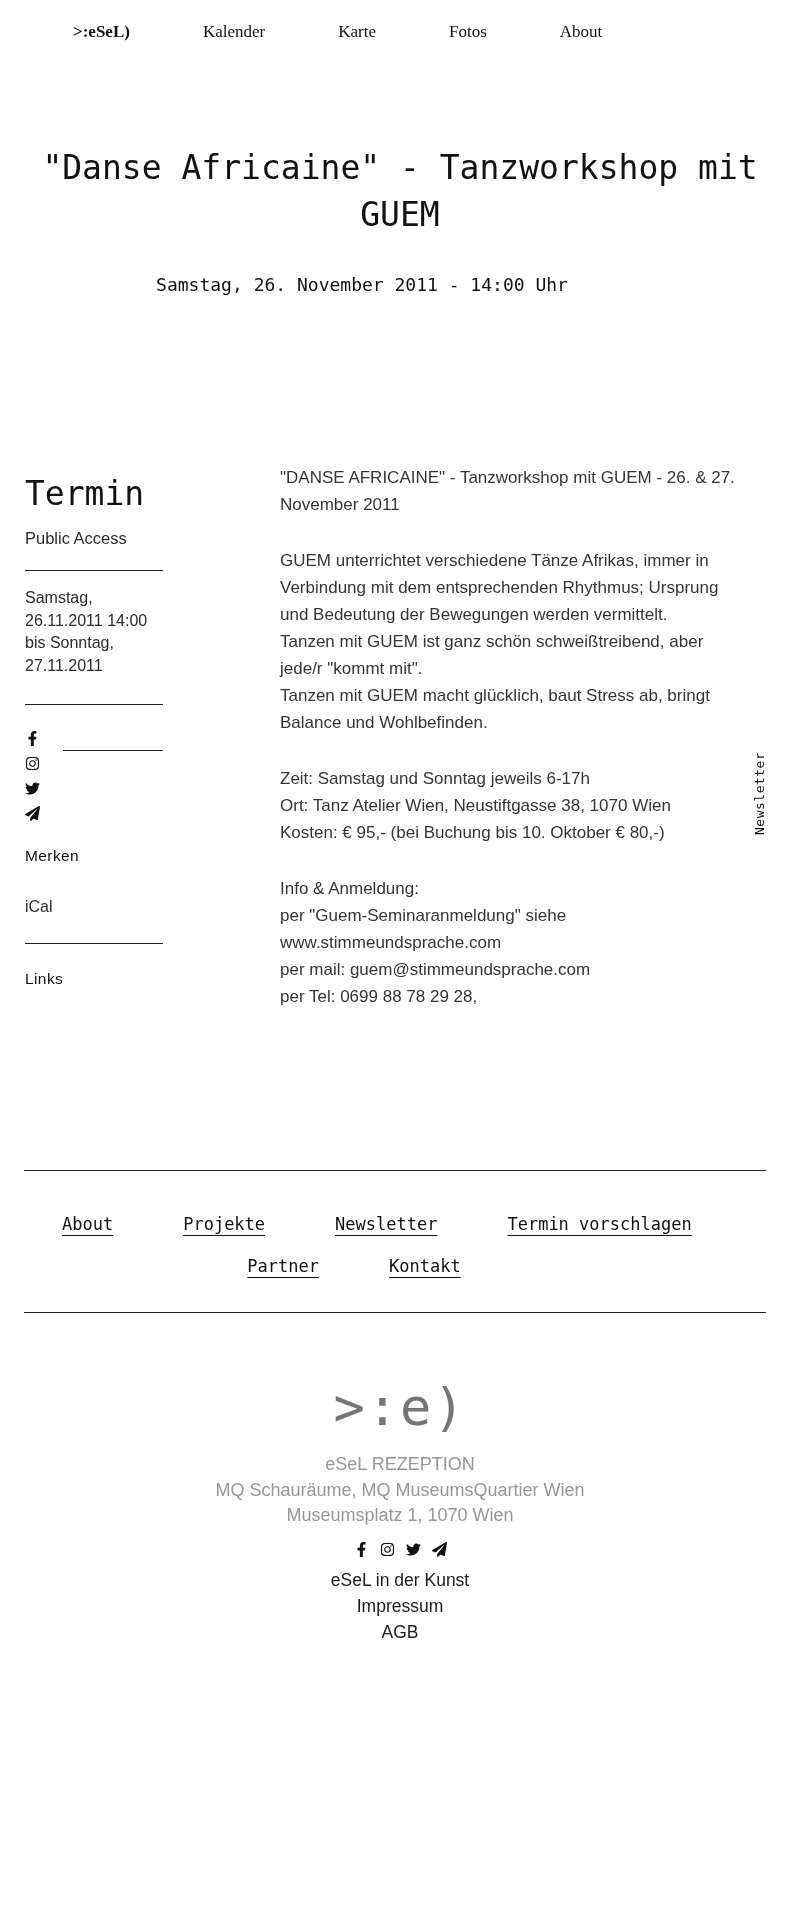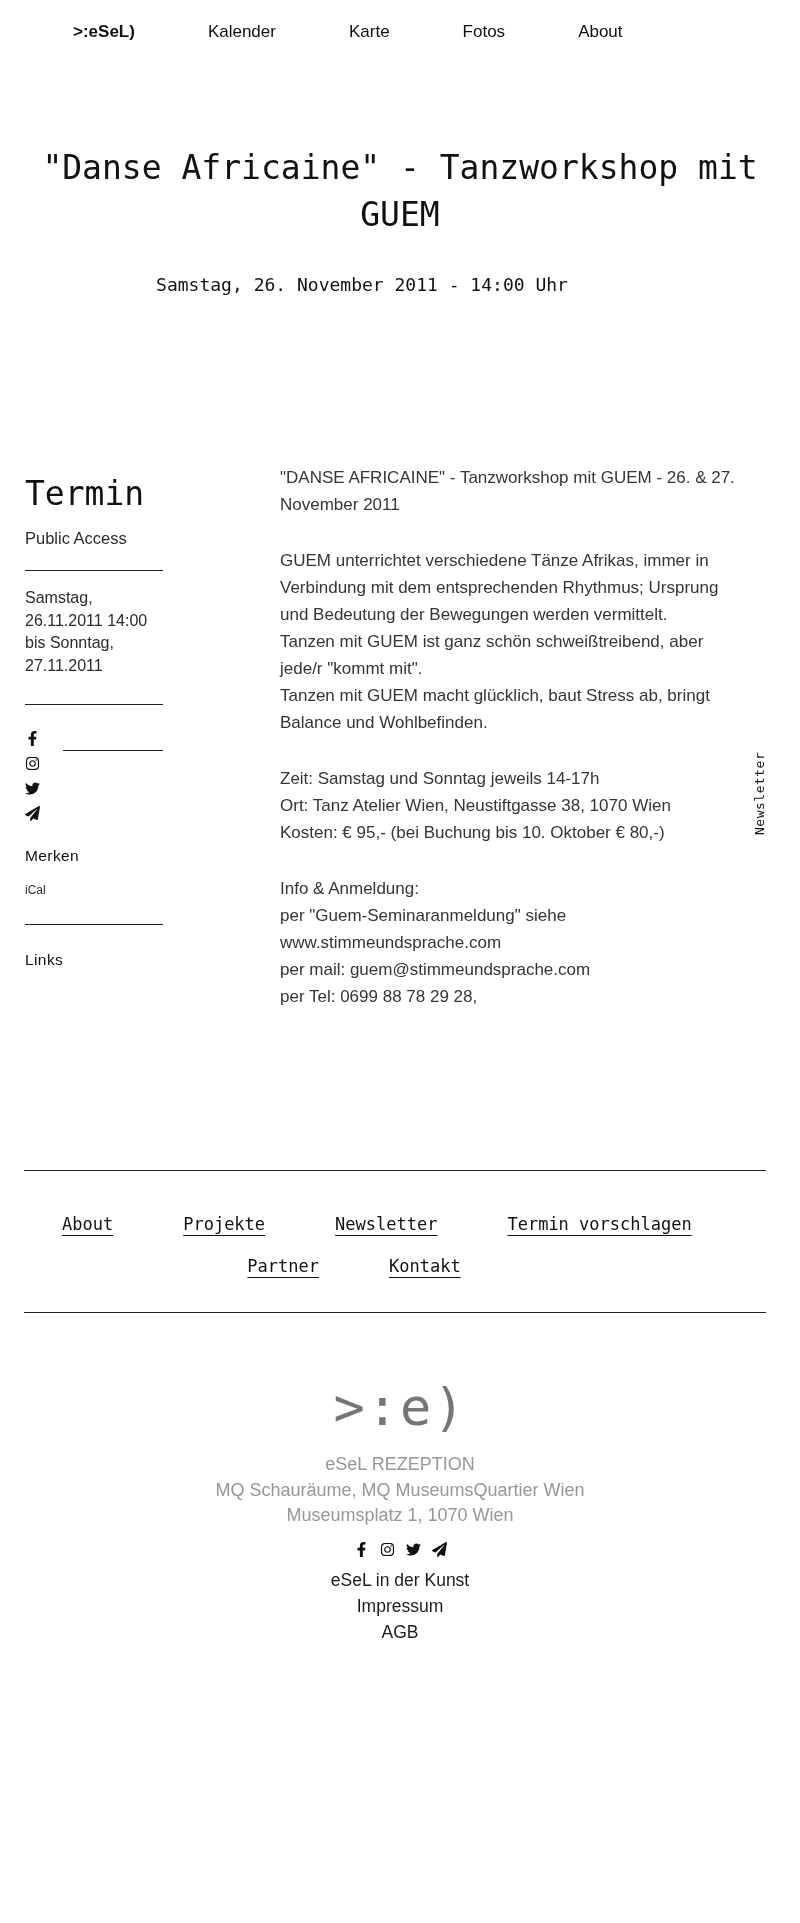--- a/index.html
+++ b/index.html
@@ -4,21 +4,21 @@
 <style>
   * { margin:0; padding:0; box-sizing:border-box; }
   html,body { background:#ffffff; }
   body {
     width:800px; height:1923px; position:relative; overflow:hidden;
     font-family:"Liberation Sans", sans-serif; color:#2e2e2e;
   }
 
   
   .nav { position:absolute; top:22px; left:73px; display:flex; align-items:baseline; gap:73px;
-         font-family:Liberation Sans, sans-serif; font-size:17px; color:#111; }
+         font-family:Liberation Serif, serif; font-size:17px; color:#111; }
   .nav .logo { font-weight:bold; }
   .nav span { cursor:pointer; }
 
   
   .hero-title { position:absolute; top:144px; left:40px; width:720px; text-align:center;
                 font-family:"DejaVu Sans Mono", monospace; font-weight:400;
                 font-size:33px; line-height:47px; color:#111; }
   .hero-sub { position:absolute; top:274px; left:0; width:724px; text-align:center;
               font-family:"DejaVu Sans Mono", monospace; font-size:18px; color:#111; }
 
@@ -29,21 +29,21 @@
   .sb-rule { border:0; border-top:1px solid #222; width:138px; margin-top:22px; }
   .sb-dates { margin-top:16px; font-size:16px; line-height:22.5px; color:#2b2b2b; white-space:pre-line; }
   .sb-rule2 { border:0; border-top:1px solid #222; width:138px; margin-top:27px; }
   .share-row { margin-top:26px; display:flex; }
   .share-icons { width:38px; display:flex; flex-direction:column; gap:10px; }
   .share-icons .ic { width:15px; height:15px; cursor:pointer; }
   .share-icons .ic svg { width:100%; height:100%; fill:#111; }
   .share-loc { font-size:15.5px; line-height:24.5px; color:#2b2b2b; white-space:pre-line; }
   .loc-rule { border:0; border-top:1px solid #222; width:100px; margin-top:19px; }
   .sb-label { margin-top:26px; font-size:15.5px; font-weight:normal; letter-spacing:.4px; color:#111; }
-  .sb-ical { margin-top:18px; font-size:12px; color:#2b2b2b; cursor:pointer; }
+  .sb-ical { margin-top:33px; font-size:16px; color:#2b2b2b; cursor:pointer; }
   .sb-rule3 { border:0; border-top:1px solid #222; width:138px; margin-top:27px; }
 
   
   .content { position:absolute; left:280px; top:464px; width:490px;
              font-size:17px; line-height:27px; color:#353535; }
   .content p { white-space:pre-line; }
   .content p + p { margin-top:29px; }
 
   
   .newsletter-tab { position:absolute; left:752px; top:753px; height:82px;
@@ -130,21 +130,21 @@
 <div class="content">
   <p>"DANSE AFRICAINE" - Tanzworkshop mit GUEM - 26. &amp; 27.
 November 2011</p>
   <p>GUEM unterrichtet verschiedene Tänze Afrikas, immer in
 Verbindung mit dem entsprechenden Rhythmus; Ursprung
 und Bedeutung der Bewegungen werden vermittelt.
 Tanzen mit GUEM ist ganz schön schweißtreibend, aber
 jede/r "kommt mit".
 Tanzen mit GUEM macht glücklich, baut Stress ab, bringt
 Balance und Wohlbefinden.</p>
-  <p>Zeit: Samstag und Sonntag jeweils 14-17h
+  <p>Zeit: Samstag und Sonntag jeweils 6-17h
 Ort: Tanz Atelier Wien, Neustiftgasse 38, 1070 Wien
 Kosten: € 95,- (bei Buchung bis 10. Oktober € 80,-)</p>
   <p>Info &amp; Anmeldung:
 per "Guem-Seminaranmeldung" siehe
 www.stimmeundsprache.com
 per mail: guem@stimmeundsprache.com
 per Tel: 0699 88 78 29 28,</p>
 </div>
 
 <div class="newsletter-tab">Newsletter</div>

